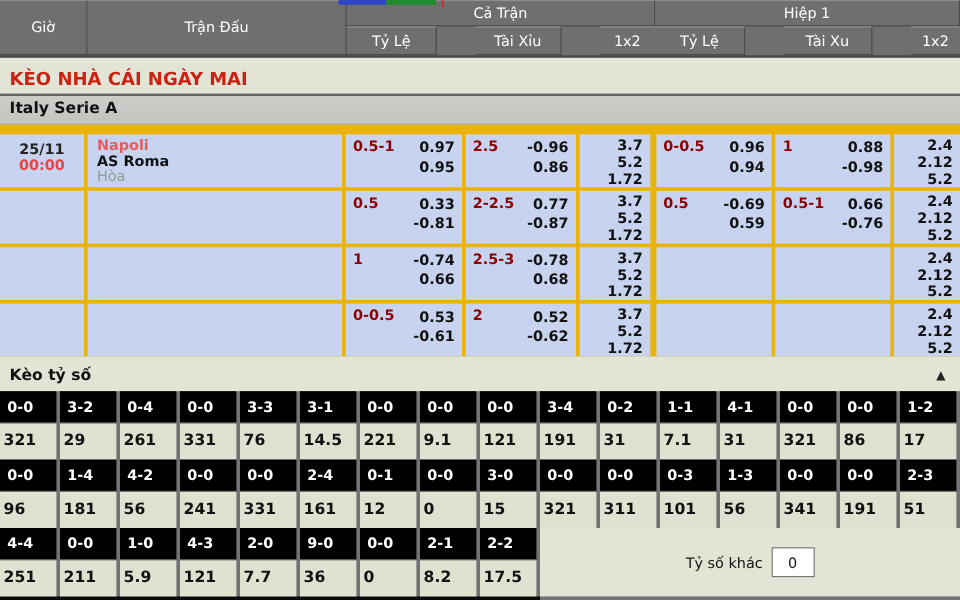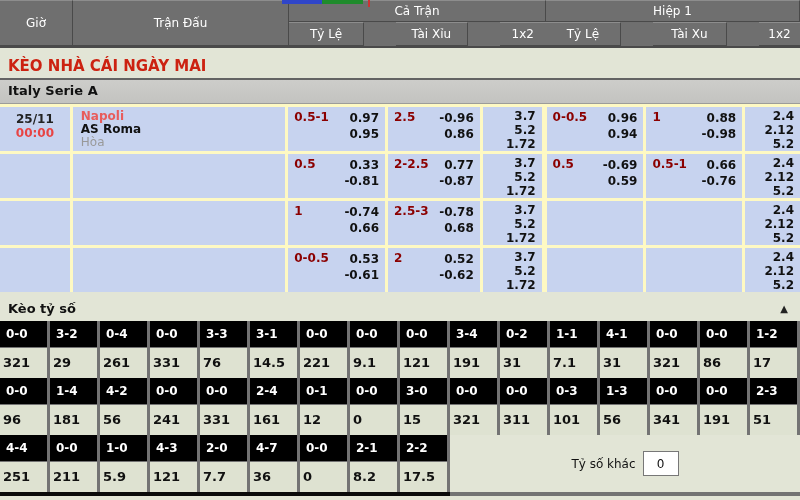--- a/index.html
+++ b/index.html
@@ -32,21 +32,21 @@
 
   
   .page-title { padding:9px 8px 7px 8px; color:#cc2211; font-weight:bold; font-size:15px; height:30px; }
   .league-bar {
     height:26px; background:linear-gradient(#cdcdca,#c3c3c0);
     border-top:2px solid #636363; border-bottom:1px solid #9c9c99;
     font-weight:bold; font-size:13px; color:#111; line-height:22px; padding-left:8px;
   }
 
   
-  .odds-wrap { background:#fef9c3; padding-top:3px; }
+  .odds-wrap { background:#eab308; padding-top:8px; }
   .orow { display:flex; height:44px; margin-bottom:3px; }
   .cell { background:#c7d3ef; height:44px; margin-right:3px; }
   .tcell { width:70px; text-align:center; padding-top:5px; font-weight:bold; font-size:12px; }
   .tdate { color:#222; }
   .ttime { color:#e84444; }
   .mcell { width:213px; padding:3px 0 0 8px; font-size:12px; line-height:13px; }
   .home { color:#e85c5c; font-weight:bold; }
   .away { color:#111; font-weight:bold; }
   .draw { color:#999; }
   .hdpcell { width:97px; display:flex; justify-content:space-between; padding:3px 6px 0 6px; }
@@ -431,21 +431,21 @@
       </div>
     <div class="sc-col">
         <div class="sc-head">4-3</div>
         <div class="sc-val">121</div>
       </div>
     <div class="sc-col">
         <div class="sc-head">2-0</div>
         <div class="sc-val">7.7</div>
       </div>
     <div class="sc-col">
-        <div class="sc-head">4-7</div>
+        <div class="sc-head">9-0</div>
         <div class="sc-val">36</div>
       </div>
     <div class="sc-col">
         <div class="sc-head">0-0</div>
         <div class="sc-val">0</div>
       </div>
     <div class="sc-col">
         <div class="sc-head">2-1</div>
         <div class="sc-val">8.2</div>
       </div>

